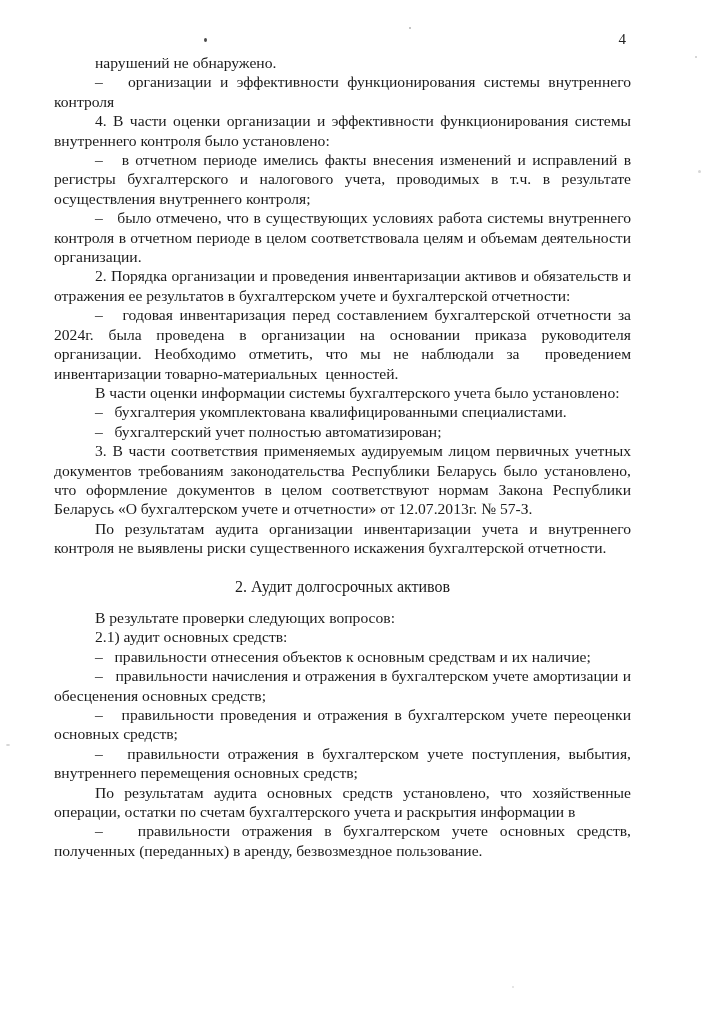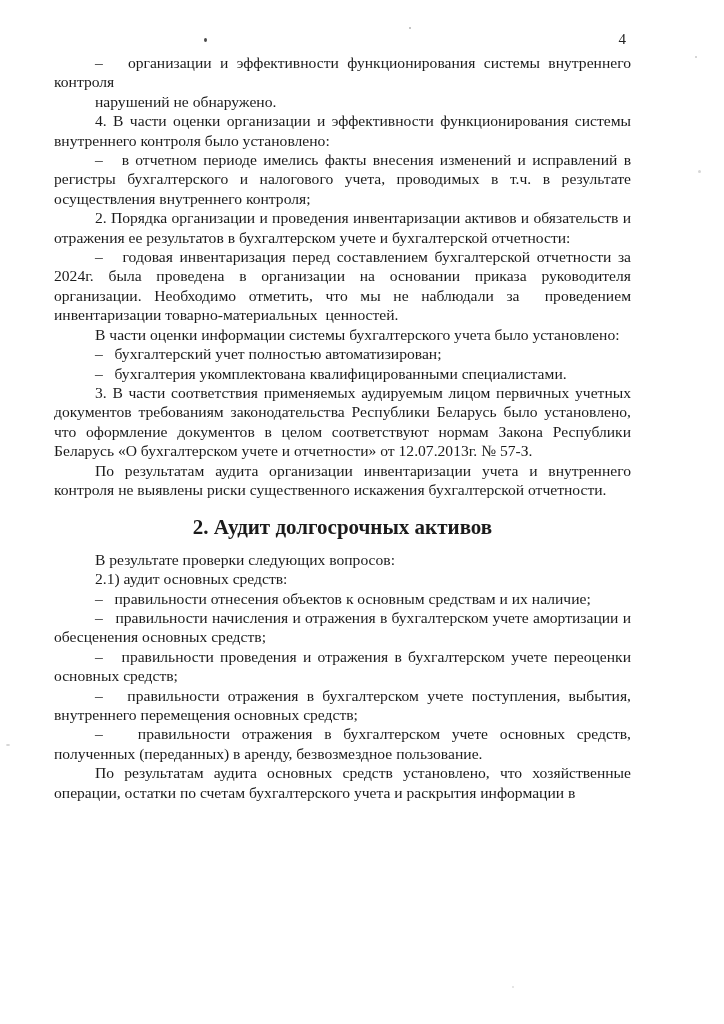--- a/index.html
+++ b/index.html
@@ -23,61 +23,62 @@
     width:577px;
     font-size:15.6px;
     line-height:19.4px;
     text-align:justify;
     color:#1d1d1d;
     filter:blur(.22px) contrast(1.02);
   }
   .doc p{margin:0;text-indent:41px;}
   .doc h3{
     margin:19px 0 12px;
-    font-size:21px;
-    font-weight:bold;
+    font-size:16px;
+    font-weight:normal;
     text-align:center;
     text-indent:0;
     line-height:19.4px;
   }
   .speck{position:absolute;border-radius:50%;}
   .s1{left:204px;top:38px;width:3px;height:4px;background:#2c2c2c;opacity:.85;}
   .s2{left:409px;top:27px;width:2px;height:2px;background:#777;opacity:.55;}
   .s3{left:698px;top:170px;width:3px;height:3px;background:#999;opacity:.4;}
   .s4{left:6px;top:744px;width:4px;height:2px;background:#aaa;opacity:.5;}
   .s5{left:695px;top:56px;width:2px;height:2px;background:#888;opacity:.45;}
   .s6{left:512px;top:986px;width:2px;height:2px;background:#bbb;opacity:.5;}
 </style>
 </head>
 <body>
 
 <div class="page">
   <div class="page-number">4</div>
 
   <div class="doc">
+      <p>нарушений не обнаружено.</p>
       <p>–&nbsp;&nbsp; организации и эффективности функционирования системы внутреннего контроля</p>
-      <p>нарушений не обнаружено.</p>
       <p>4. В части оценки организации и эффективности функционирования системы внутреннего контроля было установлено:</p>
       <p>–&nbsp;&nbsp; в отчетном периоде имелись факты внесения изменений и исправлений в регистры бухгалтерского и налогового учета, проводимых в т.ч. в результате осуществления внутреннего контроля;</p>
+      <p>–&nbsp;&nbsp; было отмечено, что в существующих условиях работа системы внутреннего контроля в отчетном периоде в целом соответствовала целям и объемам деятельности организации.</p>
       <p>2. Порядка организации и проведения инвентаризации активов и обязательств и отражения ее результатов в бухгалтерском учете и бухгалтерской отчетности:</p>
       <p>–&nbsp;&nbsp; годовая инвентаризация перед составлением бухгалтерской отчетности за 2024г. была проведена в организации на основании приказа руководителя организации. Необходимо отметить, что мы не наблюдали за &nbsp;проведением инвентаризации товарно-материальных &nbsp;ценностей.</p>
       <p>В части оценки информации системы бухгалтерского учета было установлено:</p>
+      <p>–&nbsp;&nbsp; бухгалтерия укомплектована квалифицированными специалистами.</p>
       <p>–&nbsp;&nbsp; бухгалтерский учет полностью автоматизирован;</p>
-      <p>–&nbsp;&nbsp; бухгалтерия укомплектована квалифицированными специалистами.</p>
       <p>3. В части соответствия применяемых аудируемым лицом первичных учетных документов требованиям законодательства Республики Беларусь было установлено, что оформление документов в целом соответствуют нормам Закона Республики Беларусь «О бухгалтерском учете и отчетности» от 12.07.2013г. № 57-З.</p>
       <p>По результатам аудита организации инвентаризации учета и внутреннего контроля не выявлены риски существенного искажения бухгалтерской отчетности.</p>
       <h3>2. Аудит долгосрочных активов</h3>
       <p>В результате проверки следующих вопросов:</p>
       <p>2.1) аудит основных средств:</p>
       <p>–&nbsp;&nbsp; правильности отнесения объектов к основным средствам и их наличие;</p>
       <p>–&nbsp;&nbsp; правильности начисления и отражения в бухгалтерском учете амортизации и обесценения основных средств;</p>
       <p>–&nbsp;&nbsp; правильности проведения и отражения в бухгалтерском учете переоценки основных средств;</p>
       <p>–&nbsp;&nbsp; правильности отражения в бухгалтерском учете поступления, выбытия, внутреннего перемещения основных средств;</p>
+      <p>По результатам аудита основных средств установлено, что хозяйственные операции, остатки по счетам бухгалтерского учета и раскрытия информации в</p>
       <p>–&nbsp;&nbsp; правильности отражения в бухгалтерском учете основных средств, полученных (переданных) в аренду, безвозмездное пользование.</p>
-      <p>По результатам аудита основных средств установлено, что хозяйственные операции, остатки по счетам бухгалтерского учета и раскрытия информации в</p>
     </div>
 
   <div class="speck s1"></div>
   <div class="speck s2"></div>
   <div class="speck s3"></div>
   <div class="speck s4"></div>
   <div class="speck s5"></div>
   <div class="speck s6"></div>
 </div>
 

